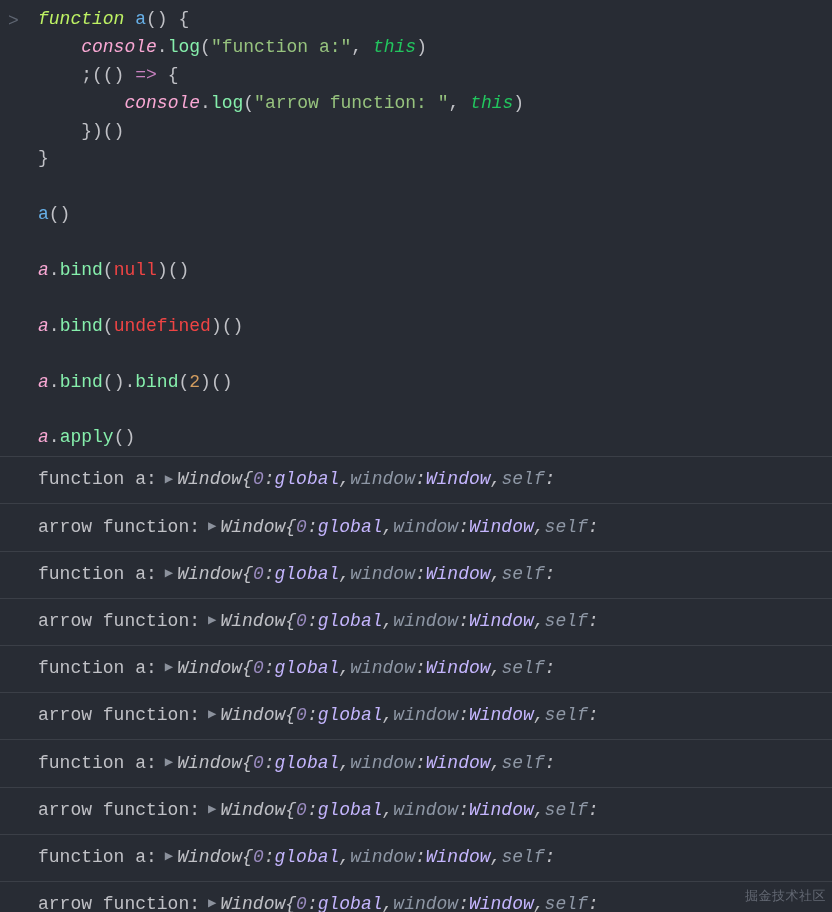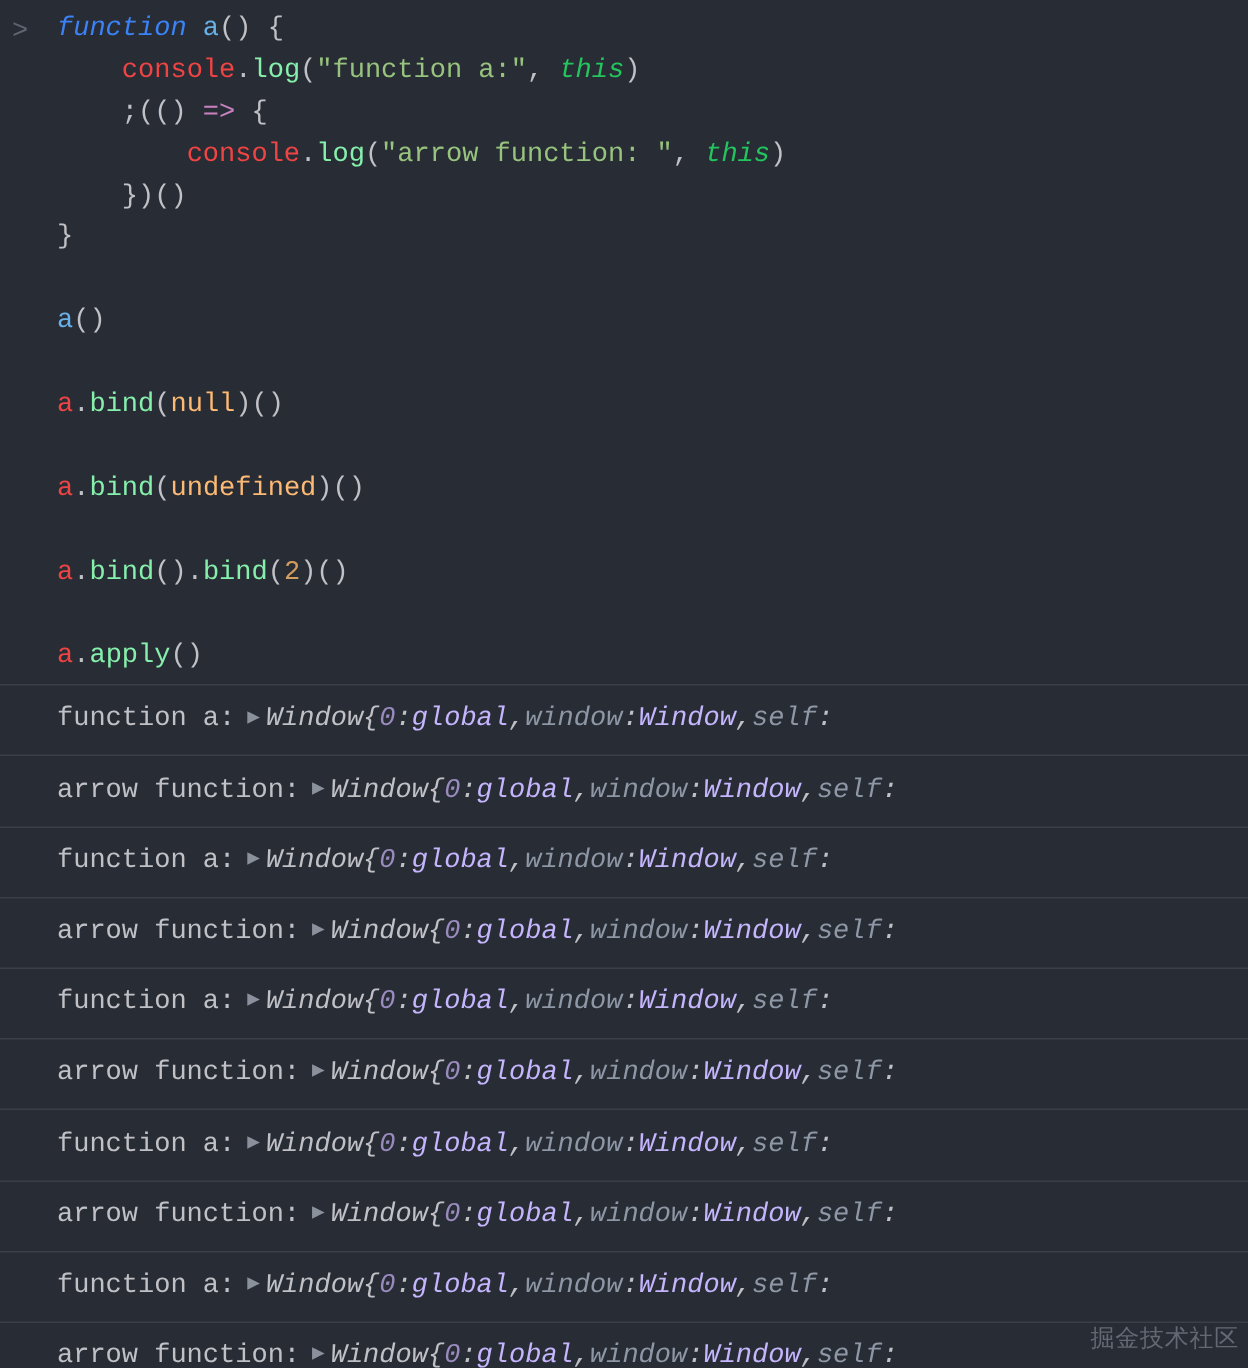--- a/index.html
+++ b/index.html
@@ -10,28 +10,28 @@
     color:#c0c1c6;
     width:832px;
     height:912px;
     overflow:hidden;
     line-height:1.55;
   }
   .console { display:flex; flex-direction:column; height:100%; }
   .input-row { display:flex; padding:6px 8px 4px 8px; }
   .gutter { width:30px; flex:none; color:#5f6672; user-select:none; padding-top:2px; }
   .code { white-space:pre; font-style:normal; }
-  .tok-kw  { color:#3b82f6; font-style:italic; }
+  .tok-kw  { color:#bef264; font-style:italic; }
   .tok-fn  { color:#67b0e8; }
-  .tok-obj { color:#ef4444; }
+  .tok-obj { color:#f9a8d4;font-style:italic; }
   .tok-method{ color:#86efac; }
   .tok-pun { color:#c0c1c6; }
   .tok-str { color:#97c37e; }
   .tok-this{ color:#22c55e; font-style:italic; }
-  .tok-null{ color:#fdba74; }
+  .tok-null{ color:#ef4444; }
   .tok-num { color:#d39d5f; }
   .tok-arrow{ color:#c982c0; }
   .log-area { flex:1; overflow:hidden; }
   .log-row {
     display:flex;
     align-items:center;
     border-top:1px solid #3b3f47;
     padding:6px 6px 6px 38px;
     white-space:nowrap;
     overflow:hidden;
@@ -43,21 +43,21 @@
   .tri { color:#8b919c; font-style:normal; margin-right:4px; font-size:14px; display:inline-block; transform:translateY(-1px);}
   .obj-name { color:#c0c1c6; }
   .obj-brace{ color:#c0c1c6; }
   .obj-key  { color:#8e97a5; }
   .obj-num  { color:#9a8bbf; }
   .obj-val  { color:#c4b5fd; }
   .watermark {
     position:absolute;
     right:6px;
     bottom:6px;
-    font-size:16px;
+    font-size:13px;
     color:#636873;
     font-style:normal;
     font-family:sans-serif;
     letter-spacing:0.5px;
   }
 </style>
 </head>
 <body>
 
 <div class="console">

